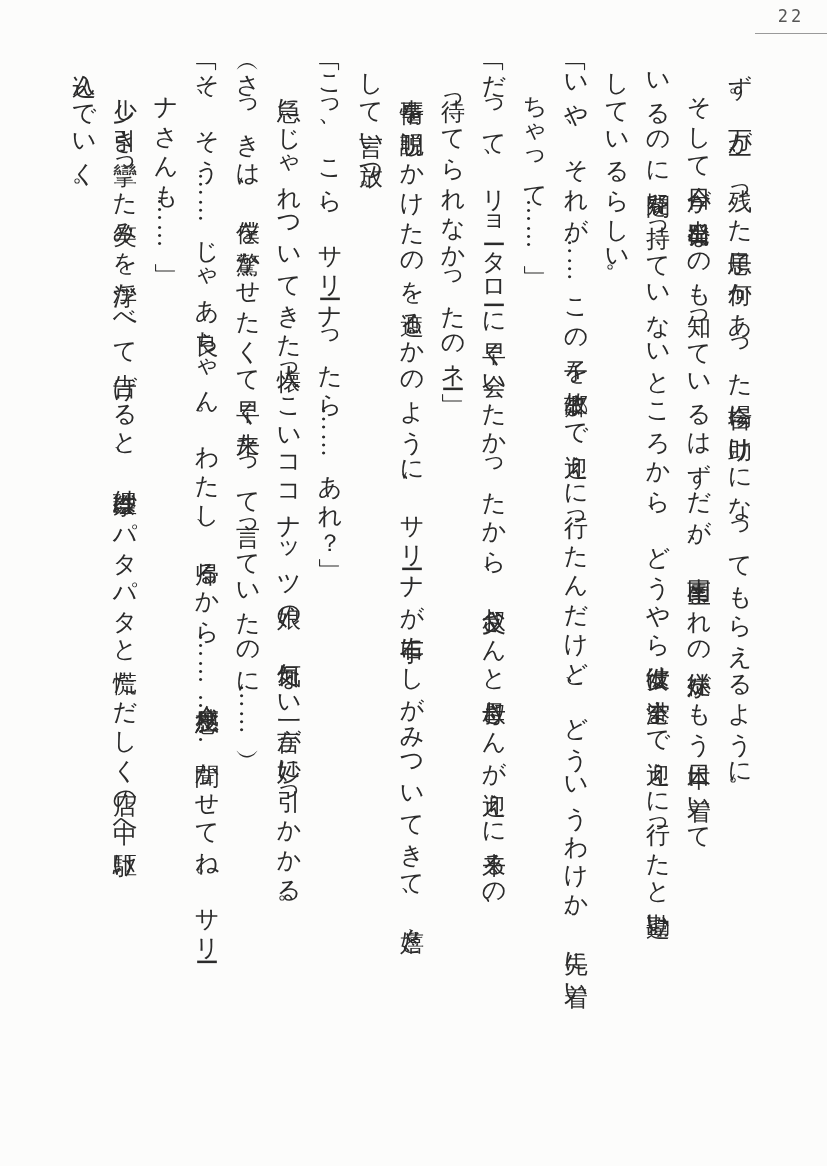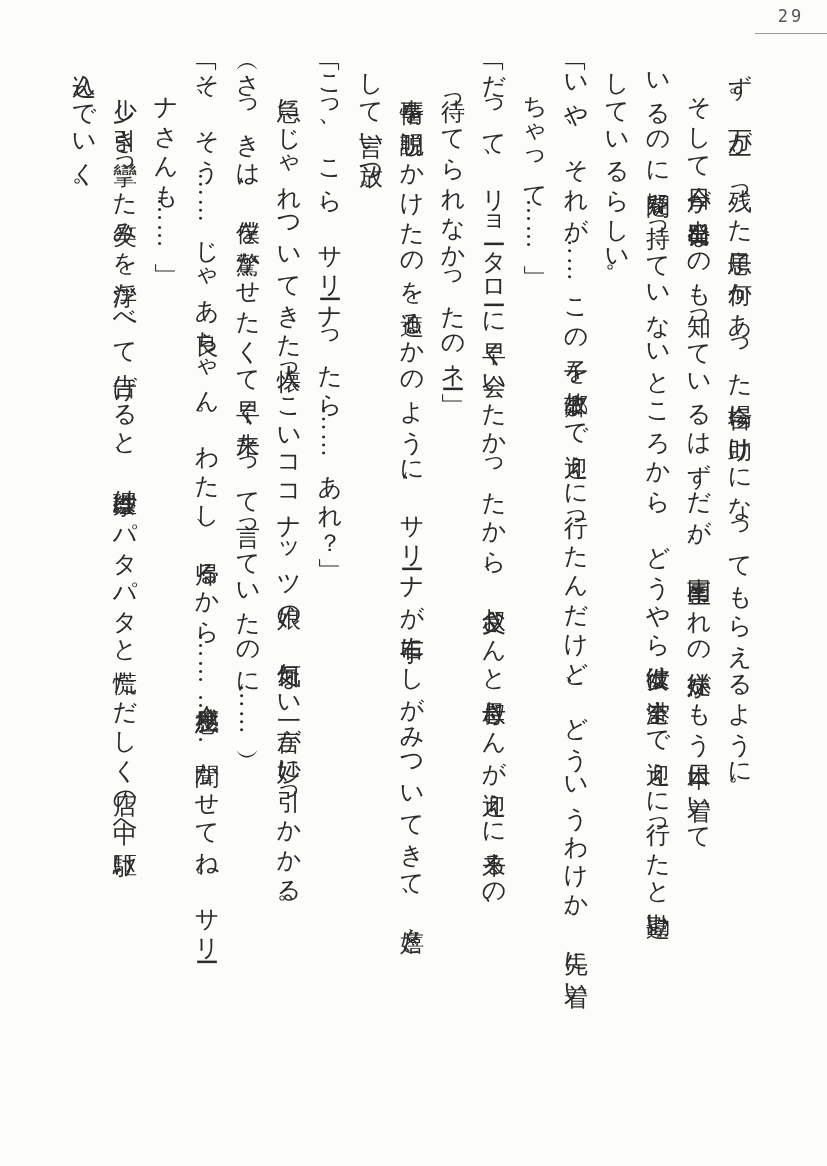--- a/index.html
+++ b/index.html
@@ -50,21 +50,21 @@
     white-space: nowrap;
   }
   .tline.indent {
     text-indent: 1em;       
   }
 </style>
 </head>
 <body>
 
 <div class="page-number-block">
-  <span class="page-number">29</span>
+  <span class="page-number">22</span>
 </div>
 
 <div class="text-area">
   <p class="tline">ず。万が一、残った息子に何かあった場合に助けになってもらえるように。</p>
   <p class="tline indent">そして今日が出発日なのも知っているはずだが、南国生まれの従妹がもう日本に着いて</p>
   <p class="tline">いるのに疑問を持っていないところから、どうやら彼女は空港まで迎えに行ったと勘違い</p>
   <p class="tline">しているらしい。</p>
   <p class="tline">「いや、それが……この子を故郷まで迎えに行ったんだけど、どういうわけか、先に着い</p>
   <p class="tline indent">ちゃって……」</p>
   <p class="tline">「だって、リョータローに早く会いたかったから、叔父さんと叔母さんが迎えに来るの、</p>

